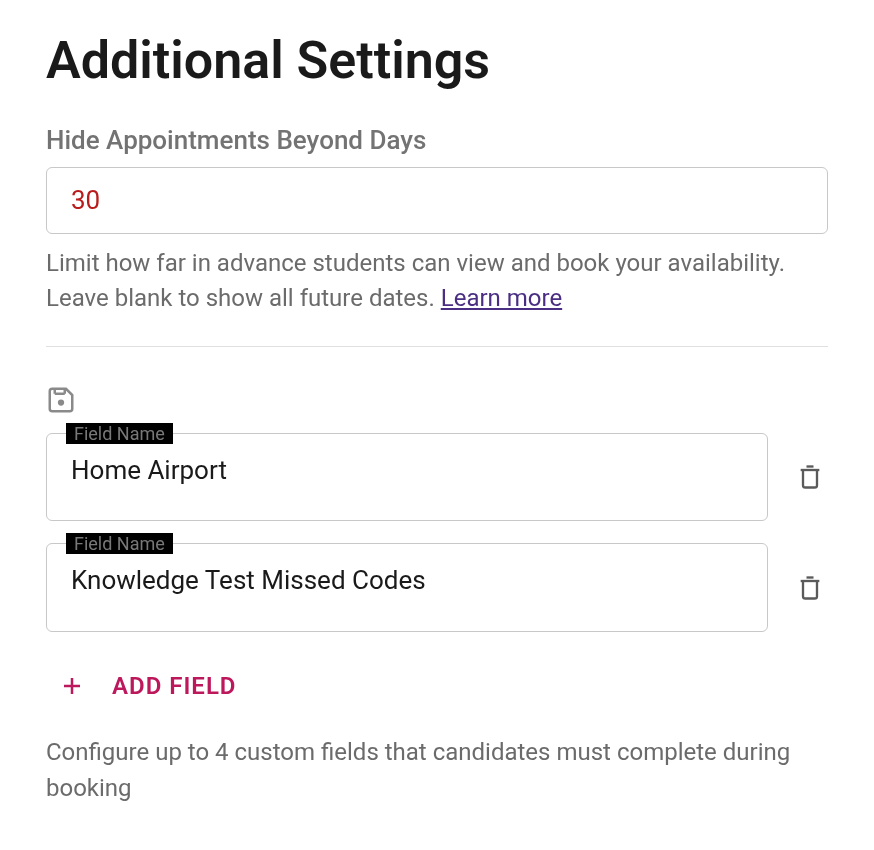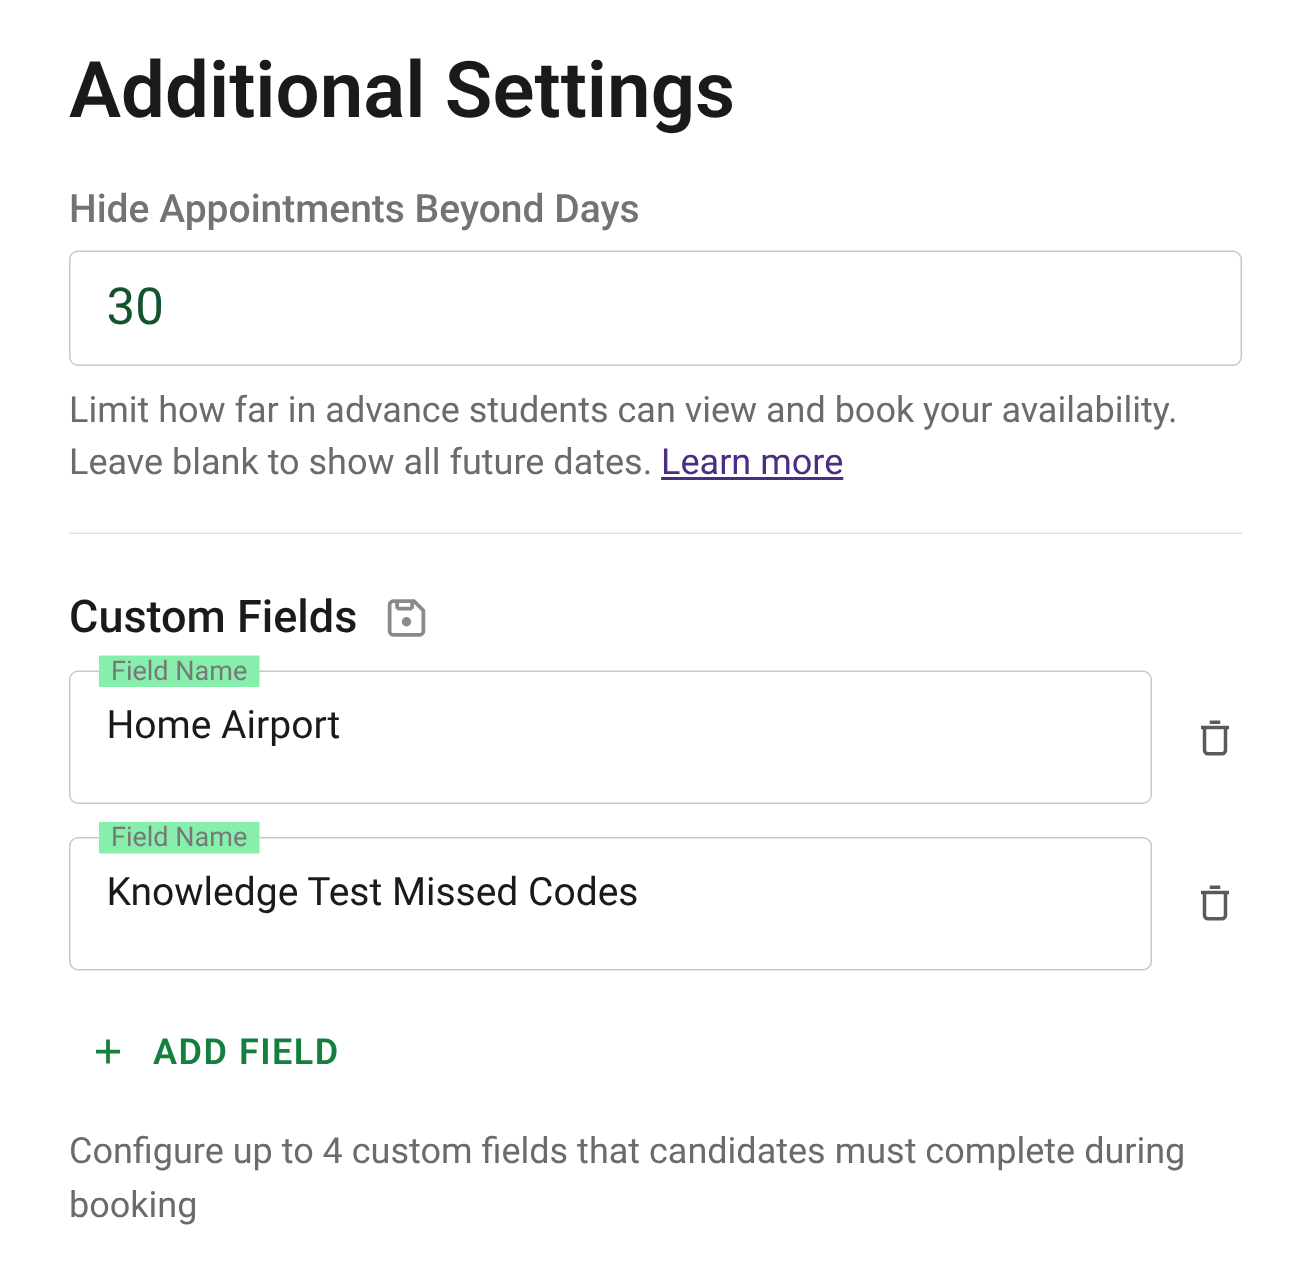--- a/index.html
+++ b/index.html
@@ -23,22 +23,22 @@
     .field-label {
       font-size: 26px;
       font-weight: 500;
       color: #737373;
       margin-bottom: 12px;
       display: block;
     }
     .text-input {
       width: 100%;
       padding: 17px 24px;
-      font-size: 34px;
-      color: #14532d;
+      font-size: 26px;
+      color: #b91c1c;
       border: 1px solid #c8c8c8;
       border-radius: 6px;
       background: #fff;
       font-family: inherit;
       line-height: 1.2;
     }
     .helper-text {
       font-size: 24px;
       color: #6b6b6b;
       line-height: 1.45;
@@ -83,21 +83,21 @@
       margin-bottom: 22px;
     }
     .floating-field {
       position: relative;
       flex: 1;
     }
     .floating-label {
       position: absolute;
       top: -10px;
       left: 20px;
-      background: #86efac;
+      background: #000000;
       padding: 0 8px;
       font-size: 18px;
       color: #787878;
     }
     .floating-input {
       width: 100%;
       padding: 22px 24px 36px 24px;
       font-size: 26px;
       color: #1a1a1a;
       border: 1px solid #c8c8c8;
@@ -117,24 +117,24 @@
       flex-shrink: 0;
     }
     .trash-button svg {
       width: 100%;
       height: 100%;
       display: block;
     }
     .add-field-button {
       display: flex;
       align-items: center;
-      gap: 18px;
+      gap: 28px;
       background: none;
       border: none;
-      color: #15803d;
+      color: #be185d;
       font-size: 24px;
       font-weight: 600;
       letter-spacing: 1px;
       cursor: pointer;
       padding: 18px 14px;
       margin-top: 8px;
       font-family: inherit;
     }
     .plus-icon {
       width: 24px;
@@ -161,21 +161,20 @@
 
 <label class="field-label">Hide Appointments Beyond Days</label>
 <input type="text" class="text-input" value="30" style="">
 <p class="helper-text">
   <span>Limit how far in advance students can view and book your availability. Leave blank to show all future dates. </span><a class="learn-more">Learn more</a>
 </p>
 
 <hr class="divider">
 
 <div class="section-header">
-  <span class="section-title">Custom Fields</span>
   <span class="save-icon">
     <svg viewBox="0 0 24 24" fill="none" stroke="currentColor" stroke-width="2">
       <path d="M19 21H5a2 2 0 0 1-2-2V5a2 2 0 0 1 2-2h11l5 5v11a2 2 0 0 1-2 2z"></path>
       <circle cx="12" cy="14" r="2.5" fill="currentColor" stroke="none"></circle>
       <line x1="7" y1="3" x2="7" y2="7"></line>
       <line x1="15" y1="3" x2="15" y2="7"></line>
       <line x1="7" y1="7" x2="15" y2="7"></line>
     </svg>
   </span>
 </div>

